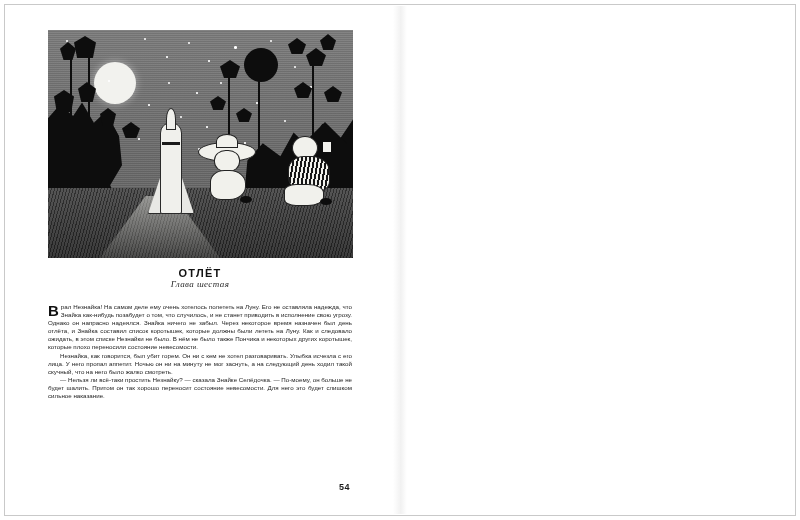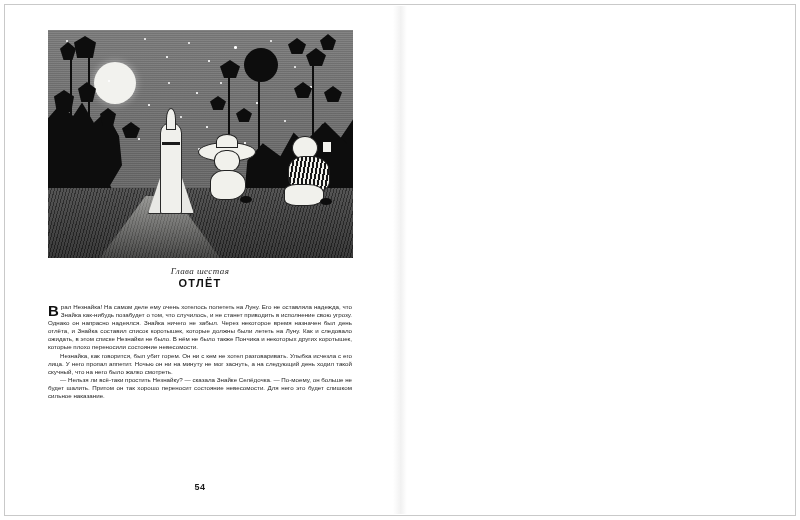--- a/index.html
+++ b/index.html
@@ -108,21 +108,21 @@
     font-weight: bold;
     letter-spacing: 1.2px;
     color: #111;
   }
 
   
   .folio {
     position: absolute;
     bottom: 28px;
     width: 300px;
-    text-align: center;
+    text-align: right;
     font-family: "Liberation Sans", sans-serif;
     font-size: 9px;
     font-weight: bold;
     color: #1b1b1b;
     letter-spacing: 0.5px;
   }
   #folio-left  { left: 50px; }
 
   
   #illustration-night {
@@ -345,22 +345,22 @@
       <div>
         <div class="figure" style="left:244px; top:106px; width:26px; height:24px; border-radius:50%;"></div>
         <div class="figure" style="left:240px; top:126px; width:42px; height:36px; border-radius:38% 44% 30% 40%;
              background: repeating-linear-gradient(100deg, #171717 0px, #171717 2px, #f1f1ec 2px, #f1f1ec 4px);"></div>
         <div class="figure" style="left:236px; top:154px; width:40px; height:22px; border-radius:30% 40% 40% 30%;"></div>
         <div class="silhouette" style="left:272px; top:168px; width:12px; height:7px; border-radius:50%;"></div>
       </div>
     </div>
 
     <div id="chapter-heading">
+      <div id="chapter-title">ОТЛЁТ</div>
       <div id="chapter-number">Глава шестая</div>
-      <div id="chapter-title">ОТЛЁТ</div>
     </div>
 
     <div class="column" id="left-column">
       <p class="dropcap-para">
         <span class="dropcap">В</span><span>рал Незнайка! На самом деле ему очень хотелось полететь на Луну. Его не оставляла надежда, что Знайка как-нибудь позабудет о том, что случилось, и не станет приводить в исполнение свою угрозу. Однако он напрасно надеялся. Знайка ничего не забыл. Через некоторое время назначен был день отлёта, и Знайка составил список коротышек, которые должны были лететь на Луну. Как и следовало ожидать, в этом списке Незнайки не было. В нём не было также Пончика и некоторых других коротышек, которые плохо переносили состояние невесомости.</span>
       </p>
       <p><span>Незнайка, как говорится, был убит горем. Он ни с кем не хотел разговаривать. Улыбка исчезла с его лица. У него пропал аппетит. Ночью он ни на минуту не мог заснуть, а на следующий день ходил такой скучный, что на него было жалко смотреть.</span></p>
       <p><span>— Нельзя ли всё-таки простить Незнайку? — сказала Знайке Селёдочка. — По-моему, он больше не будет шалить. Притом он так хорошо переносит состояние невесомости. Для него это будет слишком сильное наказание.</span></p>
     </div>
 

